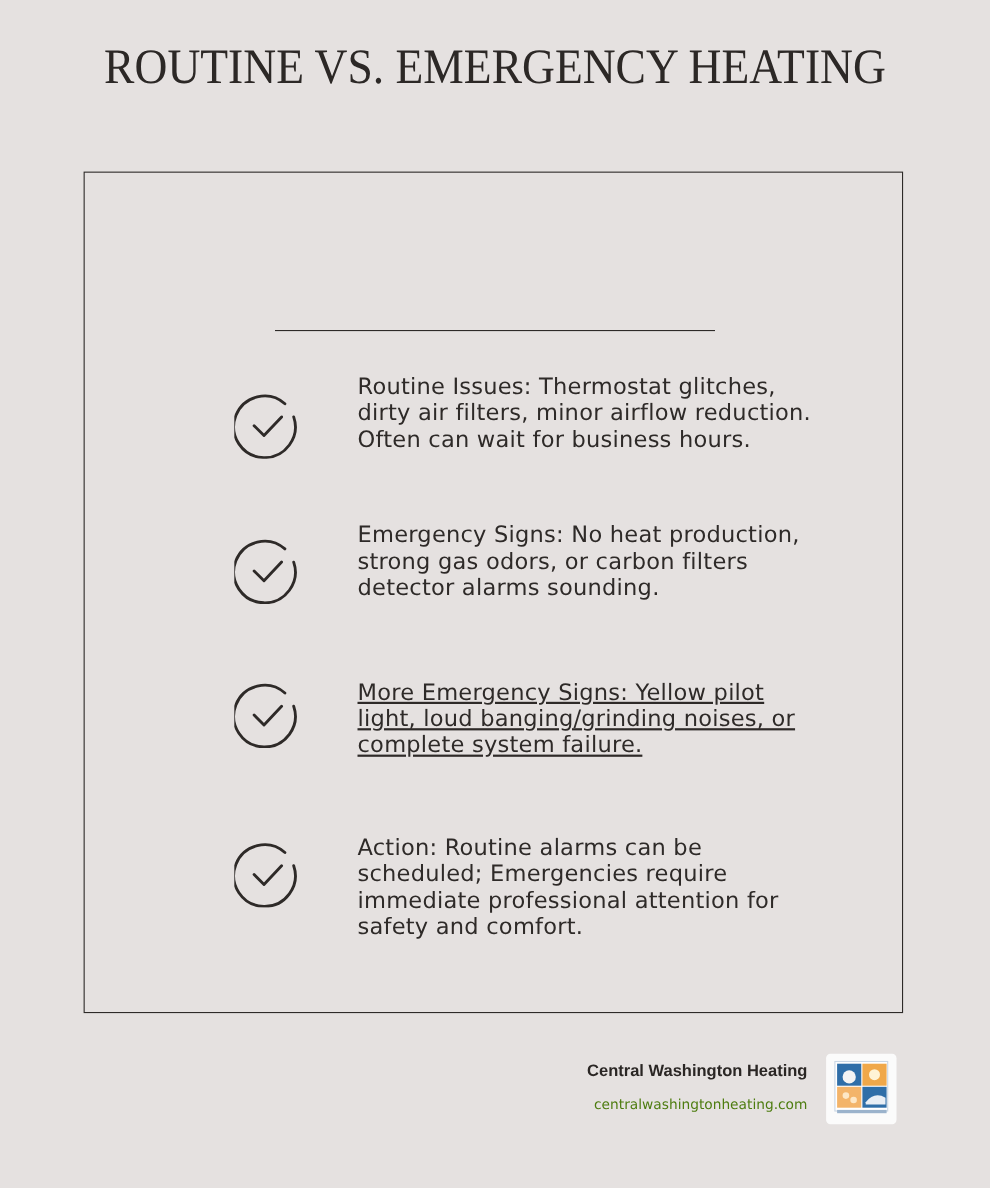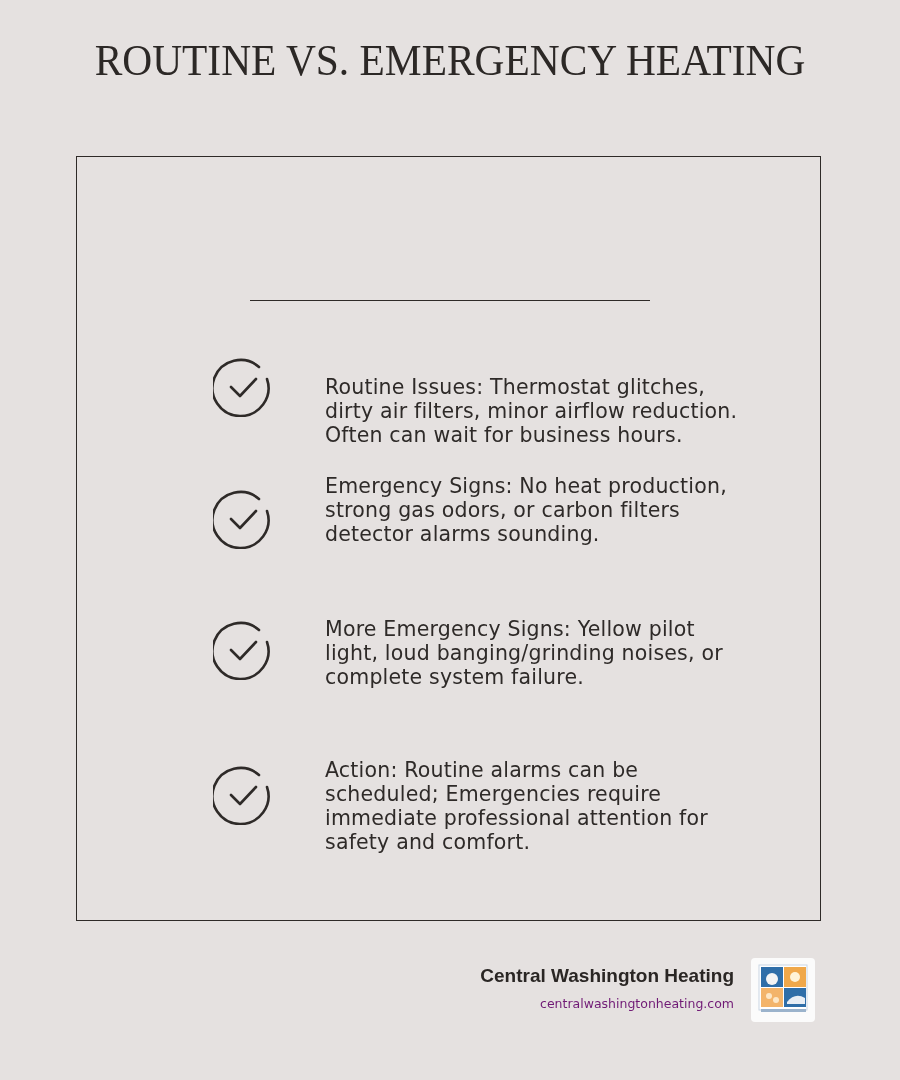--- a/index.html
+++ b/index.html
@@ -21,61 +21,61 @@
     border-top:1.5px solid #2e2a28;
   }
   .item { position:absolute; left:213px; width:560px; }
   .icon { position:absolute; left:0; width:60px; height:60px; }
   .text {
     position:absolute; left:112px; width:420px; font-size:20.5px; line-height:24px;
     color:#2e2a28; letter-spacing:0.2px;
   }
   .brand {
     position:absolute; right:166px; top:965px; font-family:"Liberation Sans", sans-serif;
-    font-weight:bold; font-size:19px; color:#2a2624; text-align:right;
+    font-weight:bold; font-size:15px; color:#2a2624; text-align:right;
   }
   .url {
     position:absolute; right:166px; top:996px; font-family:"DejaVu Sans", sans-serif;
-    font-size:12.5px; color:#701a75; 
+    font-size:12.5px; color:#4d7c0f; 
   }
   .logo {
     position:absolute; left:751px; top:958px; width:64px; height:64px; background:#fbfbfb;
     border-radius:4px;
   }
 </style>
 </head>
 <body>
 
 <div class="title">ROUTINE VS. EMERGENCY HEATING</div>
 
 <div class="frame"></div>
 <div class="rule"></div>
 
 <div class="item" style="top:357px;">
   <svg class="icon" viewBox="0 0 60 60">
     <path d="M46 10 A28 28 0 1 0 54 22" fill="none" stroke="#2e2a28" stroke-width="2.6" stroke-linecap="round"></path>
     <path d="M18 30 L27 39 L43 22" fill="none" stroke="#2e2a28" stroke-width="2.6" stroke-linecap="round" stroke-linejoin="round"></path>
   </svg>
-  <div class="text" style="top:-18px;margin-top:36px;">Routine Issues: Thermostat glitches, dirty air filters, minor airflow reduction. Often can wait for business hours.</div>
+  <div class="text" style="top:-18px;">Routine Issues: Thermostat glitches, dirty air filters, minor airflow reduction. Often can wait for business hours.</div>
 </div>
 
 <div class="item" style="top:489px;">
   <svg class="icon" viewBox="0 0 60 60">
     <path d="M46 10 A28 28 0 1 0 54 22" fill="none" stroke="#2e2a28" stroke-width="2.6" stroke-linecap="round"></path>
     <path d="M18 30 L27 39 L43 22" fill="none" stroke="#2e2a28" stroke-width="2.6" stroke-linecap="round" stroke-linejoin="round"></path>
   </svg>
   <div class="text" style="top:-15px;">Emergency Signs: No heat production, strong gas odors, or carbon filters detector alarms sounding.</div>
 </div>
 
 <div class="item" style="top:620px;">
   <svg class="icon" viewBox="0 0 60 60">
     <path d="M46 10 A28 28 0 1 0 54 22" fill="none" stroke="#2e2a28" stroke-width="2.6" stroke-linecap="round"></path>
     <path d="M18 30 L27 39 L43 22" fill="none" stroke="#2e2a28" stroke-width="2.6" stroke-linecap="round" stroke-linejoin="round"></path>
   </svg>
-  <div class="text" style="top:-3px;">More Emergency Signs: Yellow pilot light, loud banging/grinding noises, or complete system failure.</div>
+  <div class="text" style="top:-3px;text-decoration:underline;">More Emergency Signs: Yellow pilot light, loud banging/grinding noises, or complete system failure.</div>
 </div>
 
 <div class="item" style="top:765px;">
   <svg class="icon" viewBox="0 0 60 60">
     <path d="M46 10 A28 28 0 1 0 54 22" fill="none" stroke="#2e2a28" stroke-width="2.6" stroke-linecap="round"></path>
     <path d="M18 30 L27 39 L43 22" fill="none" stroke="#2e2a28" stroke-width="2.6" stroke-linecap="round" stroke-linejoin="round"></path>
   </svg>
   <div class="text" style="top:-7px;">Action: Routine alarms can be scheduled; Emergencies require immediate professional attention for safety and comfort.</div>
 </div>
 

